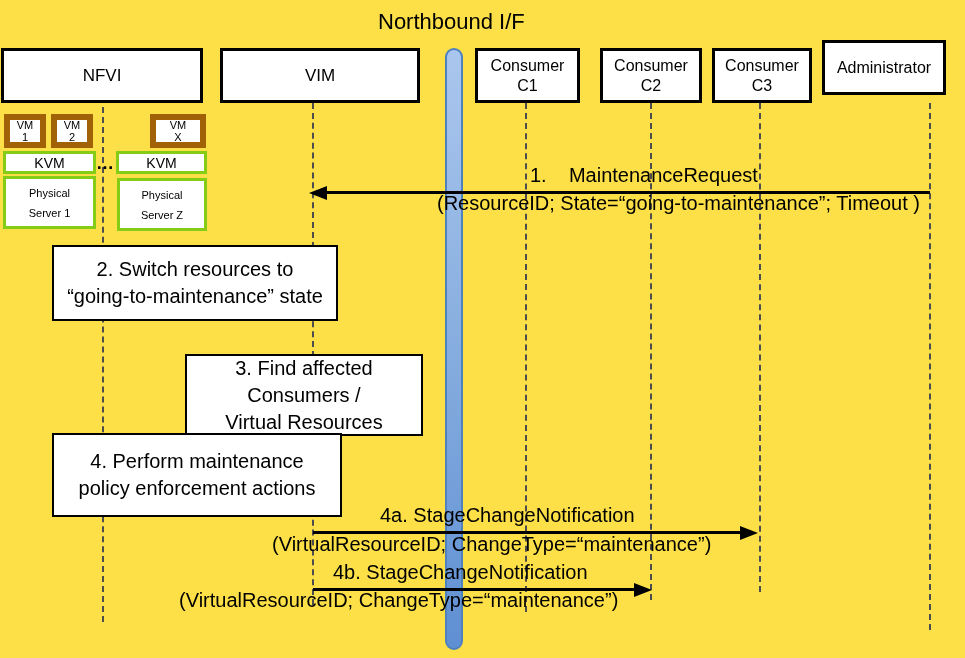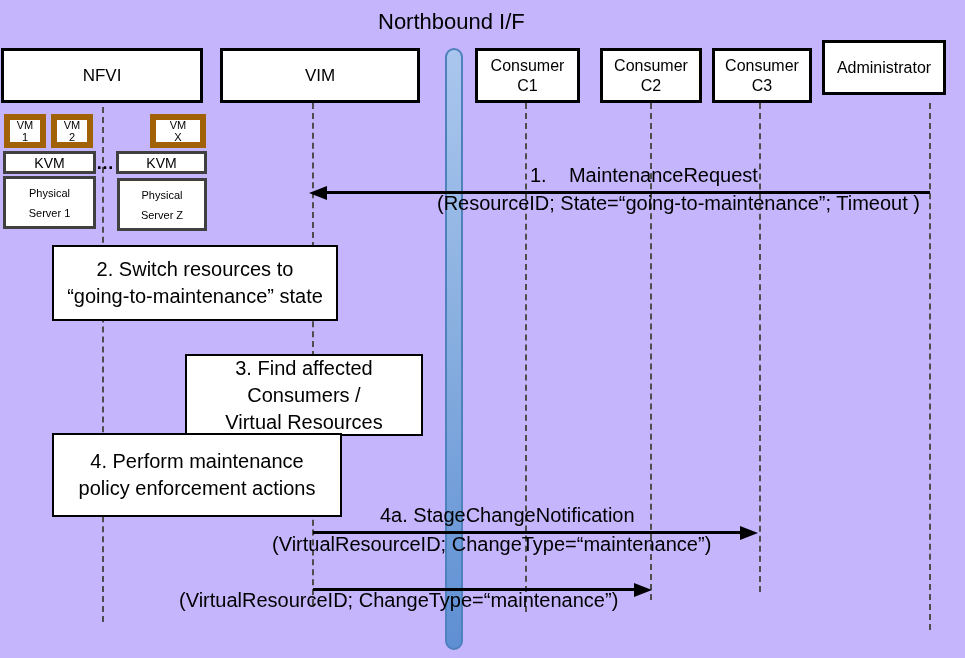--- a/index.html
+++ b/index.html
@@ -1,17 +1,17 @@
 <!DOCTYPE html>
 <html><head>
 <meta charset="utf-8">
 <style>
   html,body{margin:0;padding:0;background:#fff;}
   .canvas{
-    position:relative;width:965px;height:658px;background:#c4b5fd;overflow:hidden;
+    position:relative;width:965px;height:658px;background:#fde047;overflow:hidden;
     font-family:"Liberation Sans",sans-serif;color:#000;
   }
   .abs{position:absolute;box-sizing:border-box;}
   .title{font-size:22px;white-space:pre;z-index:6;}
   .lifeline{width:0;border-left:2px dashed #4d4d4d;z-index:1;}
   .nb-bar{
     width:18px;border:2px solid #4f81bd;border-radius:9px;z-index:2;
     background:linear-gradient(180deg,#aac6ee 0%,#8ab0e0 45%,#5f8fd3 100%);
   }
   .actor{
@@ -19,21 +19,21 @@
     display:flex;align-items:center;justify-content:center;
     text-align:center;white-space:pre-line;line-height:20px;
   }
   .actor.big{font-size:17px;}
   .actor.small{font-size:16px;}
   .vmbox{
     border:6px solid #a16207;background:#fff;z-index:4;font-size:11px;line-height:12px;
     display:flex;align-items:center;justify-content:center;text-align:center;white-space:pre-line;
   }
   .bluebox{
-    border:3px solid #404040;background:#fff;z-index:4;
+    border:3px solid #84cc16;background:#fff;z-index:4;
     display:flex;align-items:center;justify-content:center;text-align:center;white-space:pre-line;
   }
   .kvm{font-size:14px;}
   .pserver{font-size:11px;line-height:20px;text-align:center;}
   .dots{font-size:18px;font-weight:bold;z-index:4;letter-spacing:1px;}
   .stepbox{
     border:2px solid #000;background:#fff;z-index:4;font-size:20px;line-height:27px;
     display:flex;align-items:center;justify-content:center;text-align:center;white-space:pre-line;
   }
   .arrow-line{height:3px;background:#000;z-index:3;}
@@ -94,15 +94,16 @@
   <div class="abs stepbox" style="left:52px;top:433px;width:290px;height:84px;">4. Perform maintenance
 policy enforcement actions</div>
 
   <div class="abs arrow-line" style="left:313px;top:531px;width:428px;"></div>
   <div class="abs arrow-head-right" style="left:740px;top:526px;"></div>
   <div class="abs msg" style="left:380px;top:504px;">4a. StageChangeNotification</div>
   <div class="abs msg" style="left:272px;top:533px;">(VirtualResourceID; ChangeType=“maintenance”)</div>
 
   <div class="abs arrow-line" style="left:313px;top:588px;width:322px;"></div>
   <div class="abs arrow-head-right" style="left:634px;top:583px;"></div>
+  <div class="abs msg" style="left:333px;top:561px;">4b. StageChangeNotification</div>
   <div class="abs msg" style="left:179px;top:589px;">(VirtualResourceID; ChangeType=“maintenance”)</div>
 
 </div>
 
 </body></html>

